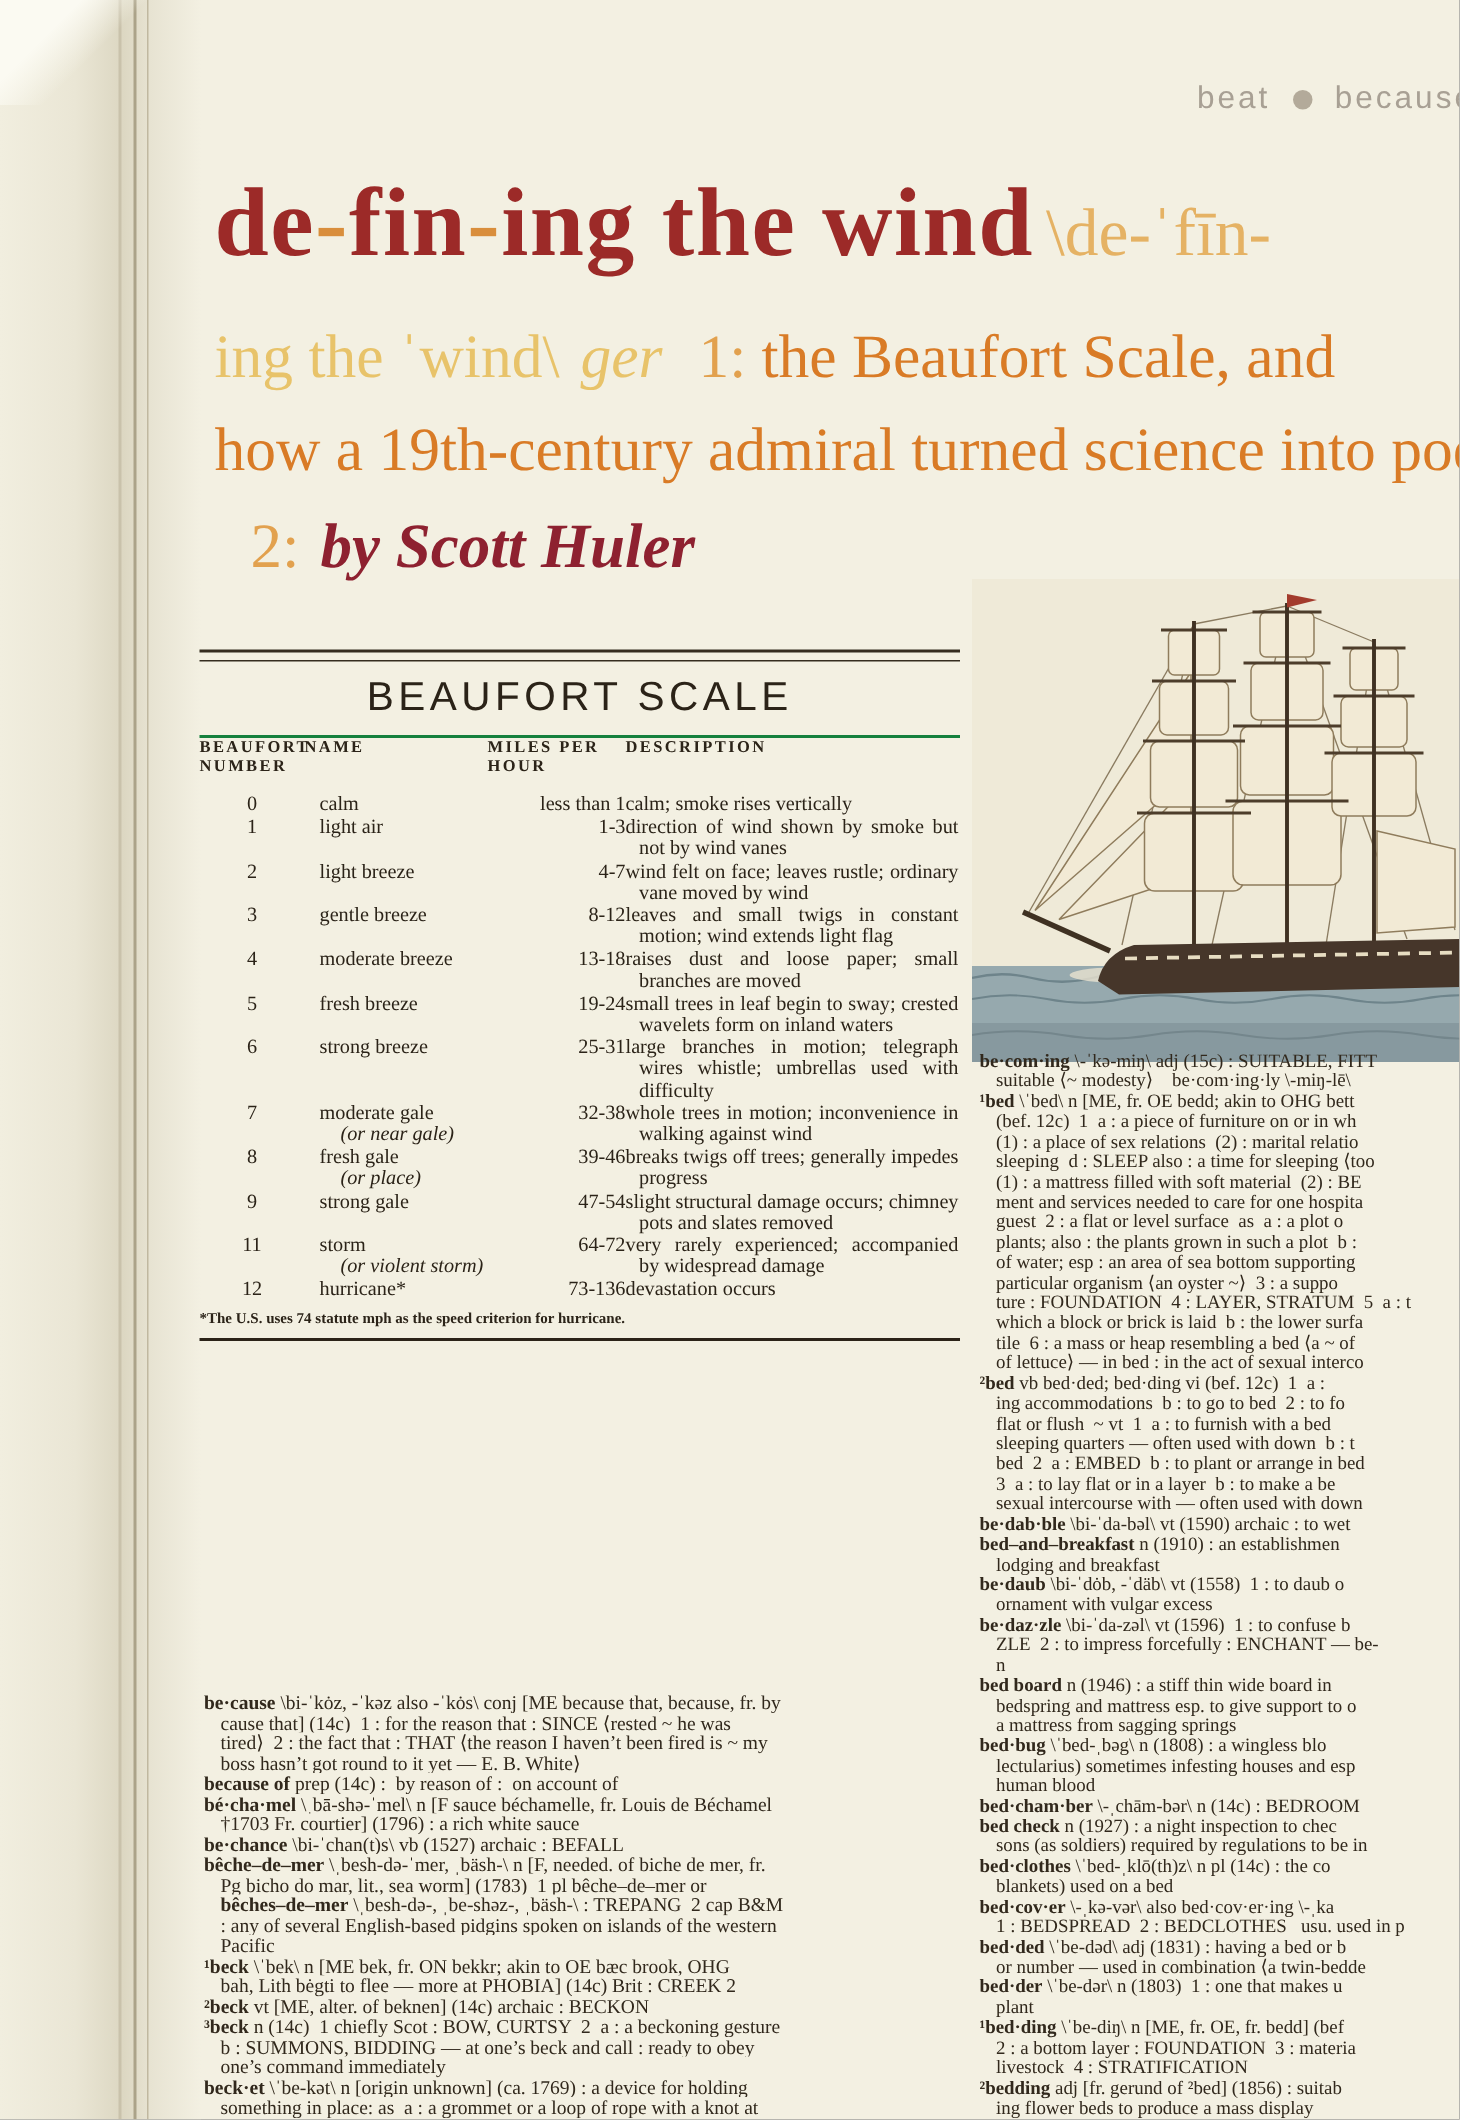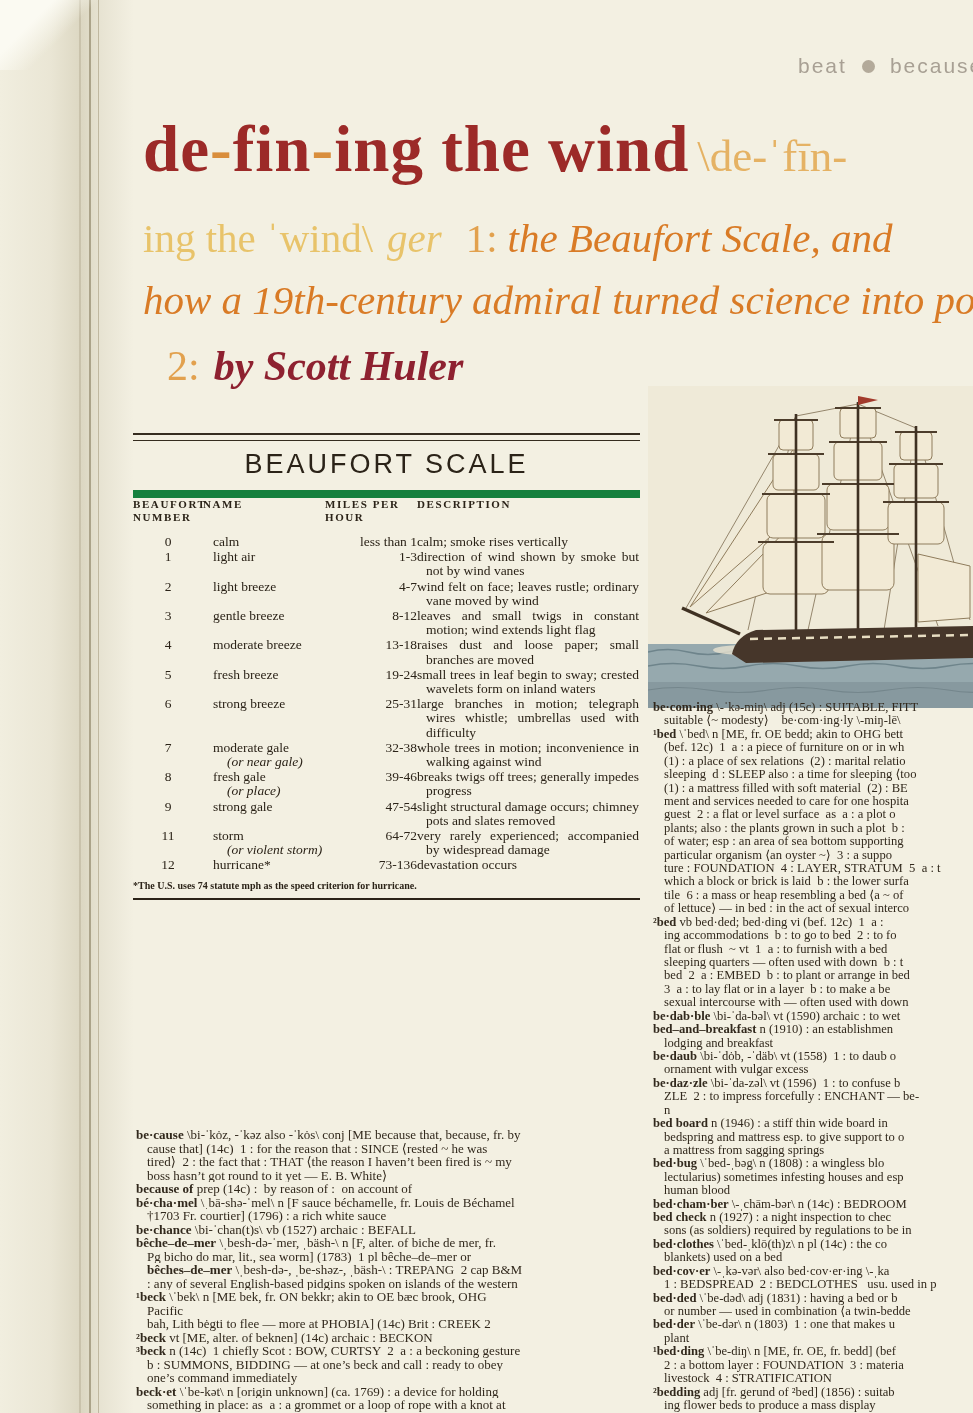--- a/index.html
+++ b/index.html
@@ -23,30 +23,30 @@
   
   .title-block{position:absolute;left:143px;top:114px;width:836px;white-space:nowrap;}
   .t-line1{font-size:65px;line-height:70px;}
   .t-main{font-weight:bold;color:var(--title-red);letter-spacing:1px;}
   .t-hyph{color:var(--title-hyphen);}
   .t-pron{font-size:45px;color:var(--pale-gold);margin-left:8px;}
   .t-line2{margin-top:24px;font-size:41px;line-height:46px;}
   .t-pron2{color:var(--pale-gold2);}
   .t-pos{font-style:italic;color:var(--pale-gold2);margin-left:14px;}
   .t-num{color:var(--num-orange);margin-left:24px;}
-  .t-ital{font-style:italic;color:var(--orange);margin-left:10px;}
+  .t-ital{color:var(--orange);margin-left:10px;}
   .t-line3{margin-top:16px;font-size:41px;line-height:46px;}
   .t-line3 .t-ital{margin-left:0;}
   .t-line4{margin-top:20px;font-size:42px;line-height:46px;}
   .t-byline{font-style:italic;font-weight:600;color:var(--maroon);margin-left:14px;}
   
   .btable{position:absolute;left:133px;top:433px;width:507px;color:#2b2318;}
   .bt-ruletop{height:5px;border-top:2px solid #352c1f;border-bottom:1.5px solid #352c1f;}
   .bt-title{font-family:"Liberation Sans","DejaVu Sans",sans-serif;font-size:27px;letter-spacing:3px;
-    text-align:center;padding:8px 0 10px;border-bottom:8px solid #15803d;}
+    text-align:center;padding:8px 0 10px;border-bottom:2px solid #15803d;}
   .bt-heads{display:grid;grid-template-columns:70px 122px 92px 1fr;
     font-size:11px;font-weight:bold;letter-spacing:1.6px;text-align:left;line-height:13px;}
   .bt-body{margin-top:11px;}
   .bt-row{display:grid;grid-template-columns:70px 122px 92px 1fr;
     font-size:13.5px;line-height:14.2px;margin-bottom:1px;}
   .bt-c-num{text-align:center;}
   .bt-c-name{padding-left:10px;}
   .bt-name2{padding-left:14px;font-style:italic;}
   .bt-c-mph{text-align:right;}
   .bt-c-desc{text-align:justify;padding-left:9px;text-indent:-9px;padding-right:1px;}
@@ -324,32 +324,32 @@
       <div class="dline ind"><b class="dhead"></b><span>boss hasn’t got round to it yet — E. B. White⟩</span></div>
 
       <div class="dline"><b class="dhead">because of</b><span> prep (14c) :  by reason of :  on account of</span></div>
 
       <div class="dline"><b class="dhead">bé·cha·mel</b><span> \ˌbā-shə-ˈmel\ n [F sauce béchamelle, fr. Louis de Béchamel</span></div>
 
       <div class="dline ind"><b class="dhead"></b><span>†1703 Fr. courtier] (1796) : a rich white sauce</span></div>
 
       <div class="dline"><b class="dhead">be·chance</b><span> \bi-ˈchan(t)s\ vb (1527) archaic : BEFALL</span></div>
 
-      <div class="dline"><b class="dhead">bêche–de–mer</b><span> \ˌbesh-də-ˈmer, ˌbäsh-\ n [F, alter. of biche de mer, fr.</span></div>
+      <div class="dline"><b class="dhead">bêche–de–mer</b><span> \ˌbesh-də-ˈmer, ˌbäsh-\ n [F, needed. of biche de mer, fr.</span></div>
 
       <div class="dline ind"><b class="dhead"></b><span>Pg bicho do mar, lit., sea worm] (1783)  1 pl bêche–de–mer or</span></div>
 
       <div class="dline ind"><b class="dhead">bêches–de–mer</b><span> \ˌbesh-də-, ˌbe-shəz-, ˌbäsh-\ : TREPANG  2 cap B&amp;M</span></div>
 
       <div class="dline ind"><b class="dhead"></b><span>: any of several English-based pidgins spoken on islands of the western</span></div>
 
+      <div class="dline ind"><b class="dhead"></b><span>Pacific</span></div>
+
       <div class="dline"><b class="dhead">¹beck</b><span> \ˈbek\ n [ME bek, fr. ON bekkr; akin to OE bæc brook, OHG</span></div>
 
-      <div class="dline ind"><b class="dhead"></b><span>Pacific</span></div>
-
       <div class="dline ind"><b class="dhead"></b><span>bah, Lith bėgti to flee — more at PHOBIA] (14c) Brit : CREEK 2</span></div>
 
       <div class="dline"><b class="dhead">²beck</b><span> vt [ME, alter. of beknen] (14c) archaic : BECKON</span></div>
 
       <div class="dline"><b class="dhead">³beck</b><span> n (14c)  1 chiefly Scot : BOW, CURTSY  2  a : a beckoning gesture</span></div>
 
       <div class="dline ind"><b class="dhead"></b><span>b : SUMMONS, BIDDING — at one’s beck and call : ready to obey</span></div>
 
       <div class="dline ind"><b class="dhead"></b><span>one’s command immediately</span></div>
 

